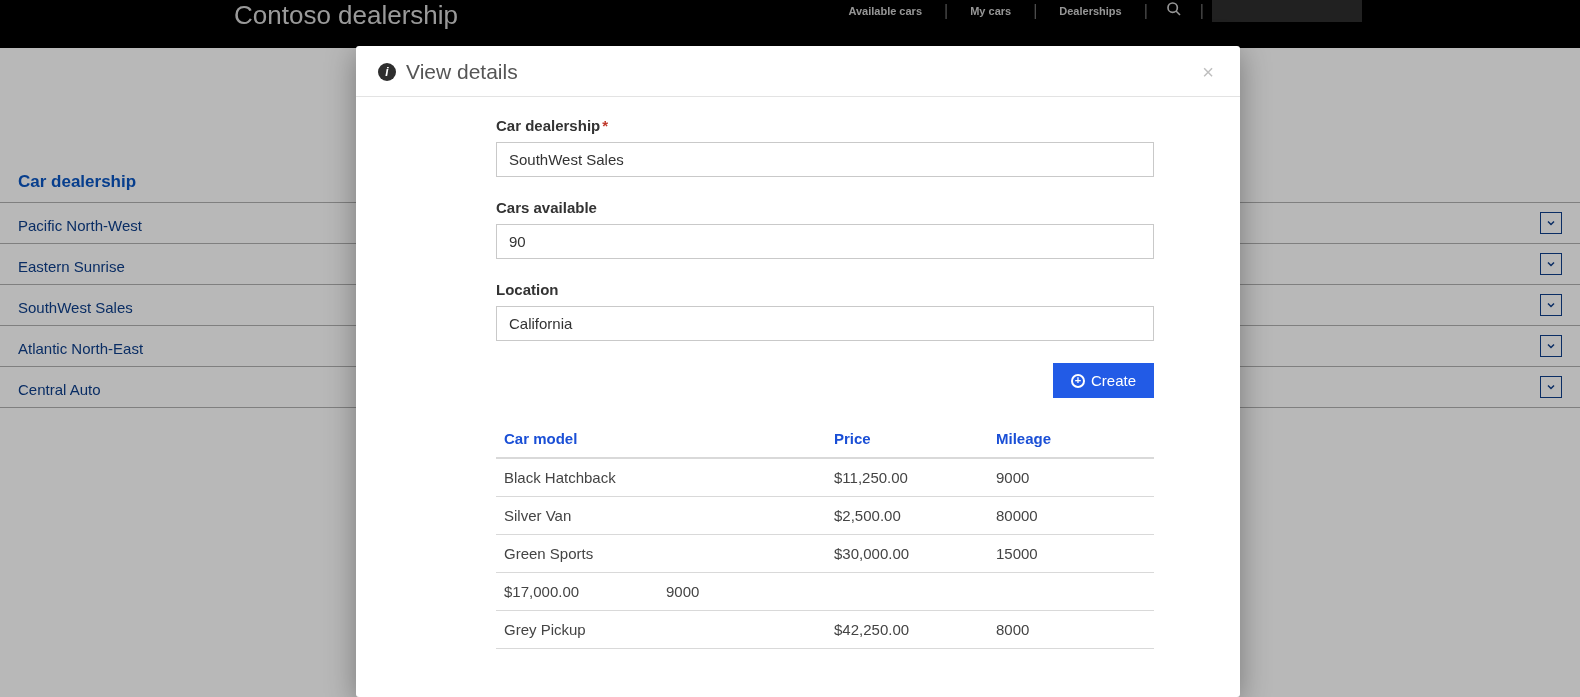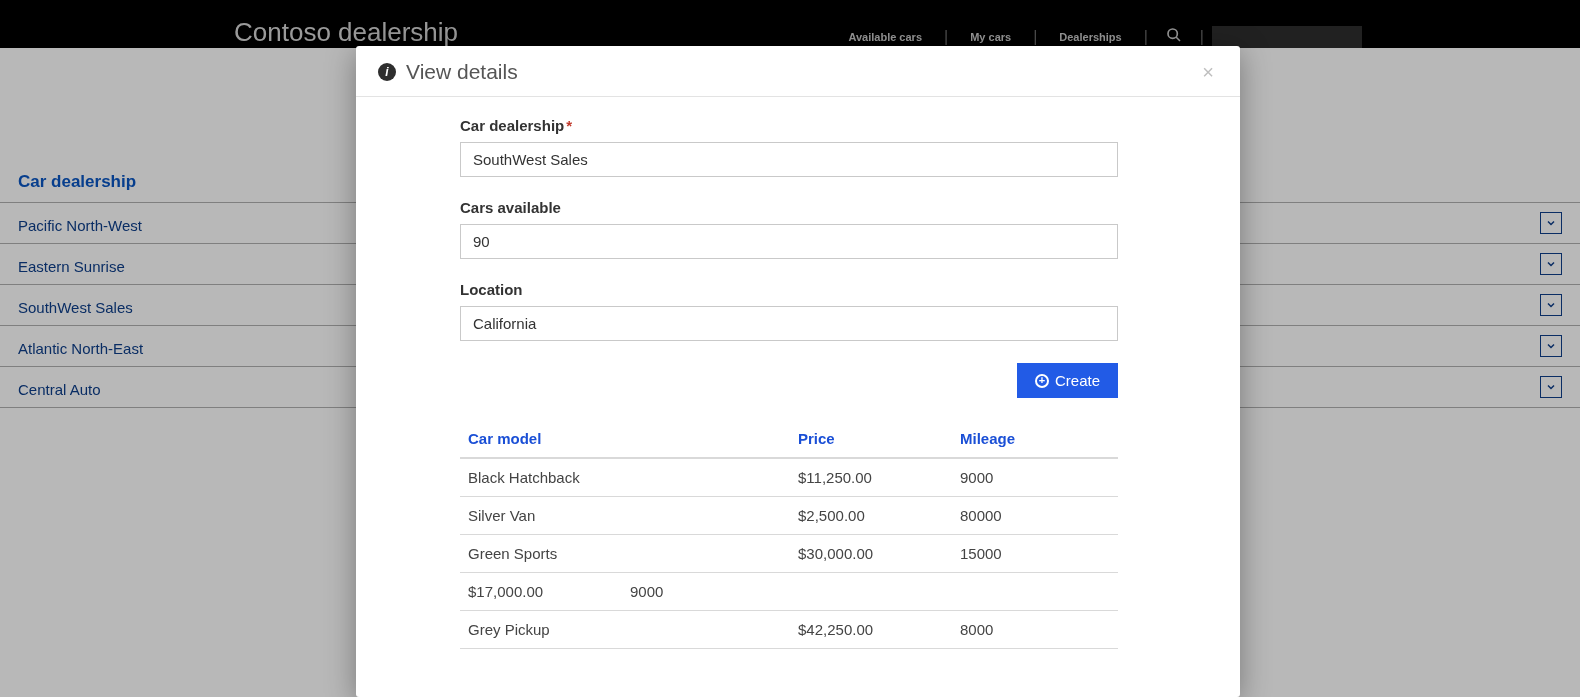--- a/index.html
+++ b/index.html
@@ -10,21 +10,21 @@
       height: 697px;
       overflow: hidden;
       position: relative;
     }
 
     
     .top-nav {
       background: #000;
       height: 48px;
       display: flex;
-      align-items: flex-end;
+      align-items: flex-start;
       padding: 0 28px;
       color: #fff;
     }
     .brand {
       font-size: 26px;
       font-weight: 300;
       color: #d6d6d6;
       margin-left: 206px;
     }
     .nav-spacer { flex: 1; }
@@ -126,20 +126,21 @@
       color: #bfbfbf;
       font-size: 20px;
       cursor: pointer;
       padding: 0 4px;
     }
 
     .modal-body {
       flex: 1;
       overflow-y: scroll;
       padding: 20px 48px 10px 104px;
+      margin-left: 36px;
     }
     
     .modal-body::-webkit-scrollbar { width: 17px; }
     .modal-body::-webkit-scrollbar-track { background: #f1f1f1; }
     .modal-body::-webkit-scrollbar-thumb { background: #c7c7c7; }
     .modal-body::-webkit-scrollbar-button {
       background: #f1f1f1; height: 17px; display: block;
     }
 
     .field { margin-bottom: 22px; }

